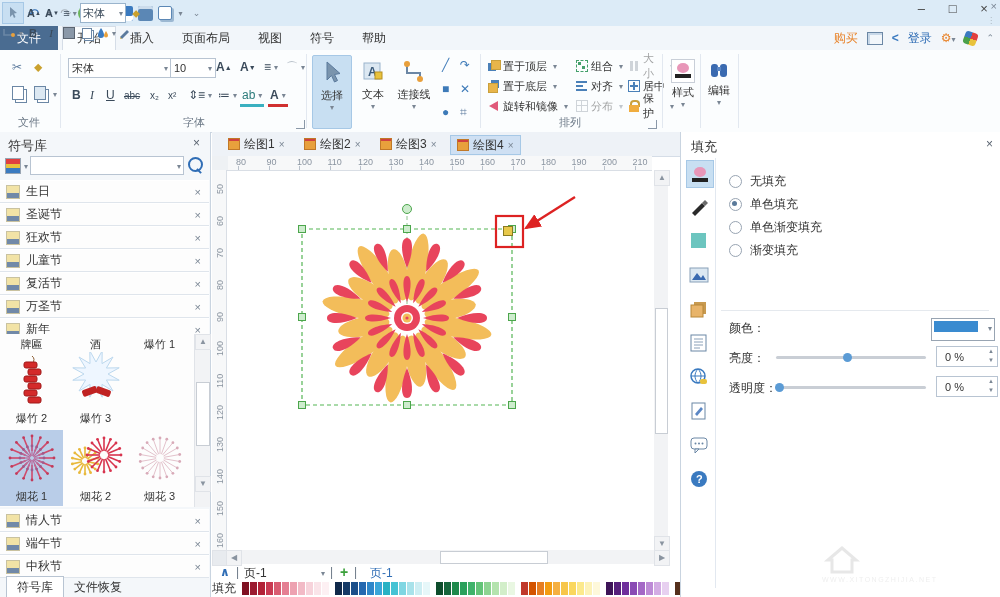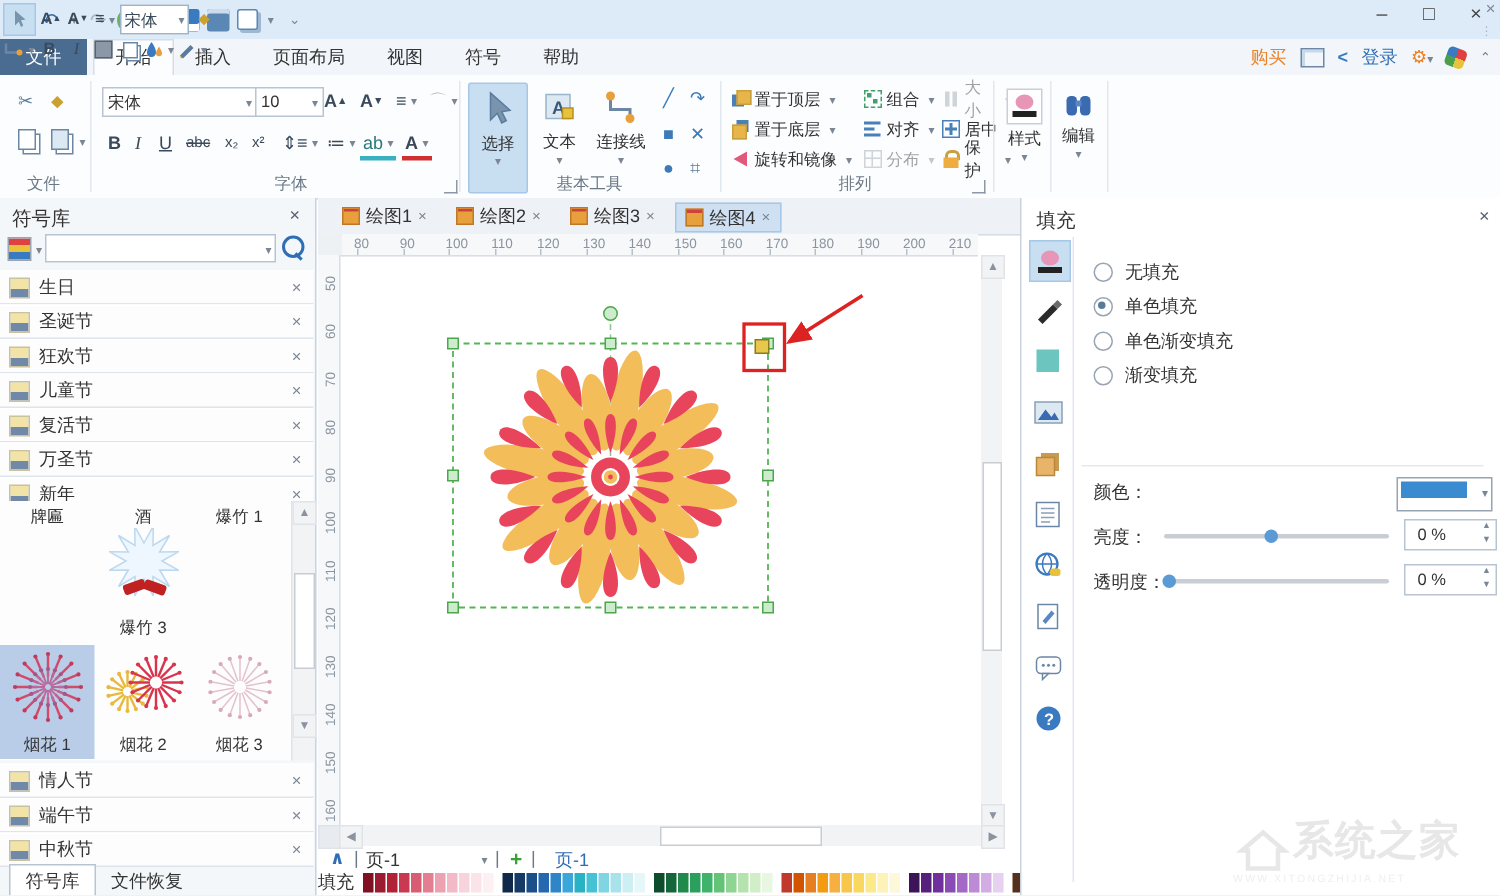--- a/index.html
+++ b/index.html
@@ -199,21 +199,20 @@
       </svg>
       <span class="blabel">连接线</span>
         <span class="bdd">▾</span>
     </div>
     <span class="fbtn" style="left:440px;top:6px;color:#3d7ab8;">╱</span>
     <span class="fbtn" style="left:458px;top:6px;color:#3d7ab8;">↷</span>
     <span class="fbtn" style="left:440px;top:30px;color:#3d7ab8;">■</span>
     <span class="fbtn" style="left:458px;top:30px;color:#3d7ab8;">✕</span>
     <span class="fbtn" style="left:440px;top:53px;color:#3d7ab8;">●</span>
     <span class="fbtn" style="left:458px;top:53px;color:#5b7a9d;">⌗</span>
-    <div class="grp-label" style="left:308px;width:170px;">基本工具</div>
     <div class="vsep" style="left:480px;"></div>
 
     <div id="arrange-grid" class="abs" style="left:488px;top:6px;width:172px;height:60px;display:grid;grid-template-columns:88px 52px 46px;grid-auto-rows:20px;align-items:center;">
         <div class="arr-item">
           <span class="ai ai-front">
             <i style="left:0;top:3px;width:8px;height:8px;background:#4a80b8;"></i>
             <i style="left:3px;top:0;width:8px;height:8px;background:#e8b54a;border:1px solid #caa03c;"></i>
           </span>
           <span>置于顶层</span>
           <span class="dd">▾</span>
@@ -357,20 +356,29 @@
           <span class="cat-ic"></span>
           <span>新年</span>
           <span class="cat-x">×</span>
         </div>
       </div>
 
     <div id="symgrid" class="abs" style="left:0;top:202px;width:194px;height:173px;background:#fdfdfd;overflow:hidden;">
         <div class="cell-label abs" style="left: 0px; top: 3px; width: 63px;">牌匾</div>
         <div class="cell-label abs" style="left: 64px; top: 3px; width: 63px;">酒</div>
         <div class="cell-label abs" style="left: 128px; top: 3px; width: 63px;">爆竹 1</div>
+        <div class="sym-cell" style="left: 0px; top: 18px;"><svg width="56" height="56">
+            <path d="M28 4 q4 3 0 8" stroke="#8a5a30" fill="none"></path>
+            <rect x="20" y="10" width="13" height="6" rx="2" fill="#d42a2a" stroke="#a01818"></rect>
+            <rect x="24" y="17" width="13" height="6" rx="2" fill="#d42a2a" stroke="#a01818"></rect>
+            <rect x="20" y="24" width="13" height="6" rx="2" fill="#d42a2a" stroke="#a01818"></rect>
+            <rect x="24" y="31" width="13" height="6" rx="2" fill="#d42a2a" stroke="#a01818"></rect>
+            <rect x="20" y="38" width="13" height="6" rx="2" fill="#d42a2a" stroke="#a01818"></rect>
+            <rect x="24" y="45" width="13" height="6" rx="2" fill="#d42a2a" stroke="#a01818"></rect>
+          </svg><div class="cell-label">爆竹 2</div></div>
         <div class="sym-cell" style="left: 64px; top: 18px;"><svg width="56" height="56">
             <polygon points="28.0,10.0 34.2,-1.2 34.0,11.6 45.0,5.0 38.4,16.0 51.2,15.8 40.0,22.0 51.2,28.2 38.4,28.0 45.0,39.0 34.0,32.4 34.2,45.2 28.0,34.0 21.8,45.2 22.0,32.4 11.0,39.0 17.6,28.0 4.8,28.2 16.0,22.0 4.8,15.8 17.6,16.0 11.0,5.0 22.0,11.6 21.8,-1.2 " fill="#eef6ff" stroke="#bcd8ee"></polygon>
       <rect x="14" y="36" width="15" height="7" rx="2" fill="#c02222" transform="rotate(-20 21 39)"></rect>
       <rect x="28" y="36" width="15" height="7" rx="2" fill="#c02222" transform="rotate(20 35 39)"></rect>
           </svg><div class="cell-label">爆竹 3</div></div>
         <div class="sym-cell selected" style="left: 0px; top: 96px;"><svg width="56" height="56">
             <line x1="28.0" y1="21.0" x2="28.0" y2="6.0" stroke="#d04a6a" stroke-width="1.6"></line>
             <circle cx="28.0" cy="6.0" r="1.4" fill="#c23a5a"></circle>
             <line x1="30.7" y1="21.5" x2="36.4" y2="7.7" stroke="#d04a6a" stroke-width="1.6"></line>
             <circle cx="36.4" cy="7.7" r="1.4" fill="#c23a5a"></circle>
@@ -975,17 +983,17 @@
       </div>
     <div class="spin" style="left:255px;top:244px;">
       <span>0 %</span>
         <span class="ud">▲<br>▼</span>
     </div>
   </div>
 
   <div id="watermark" class="abs">
     <svg width="40" height="34" style="vertical-align:middle;">
       <path d="M6 18 L20 6 L34 18 L30 18 L30 30 L10 30 L10 18 Z" fill="none" stroke="#e7e7e7" stroke-width="3"></path>
-    </svg><span id="wm-text">系统之家</span>
+    </svg>
     <div id="wm-sub">WWW.XITONGZHIJIA.NET</div>
   </div>
 
 </div>
 
 </body></html>

